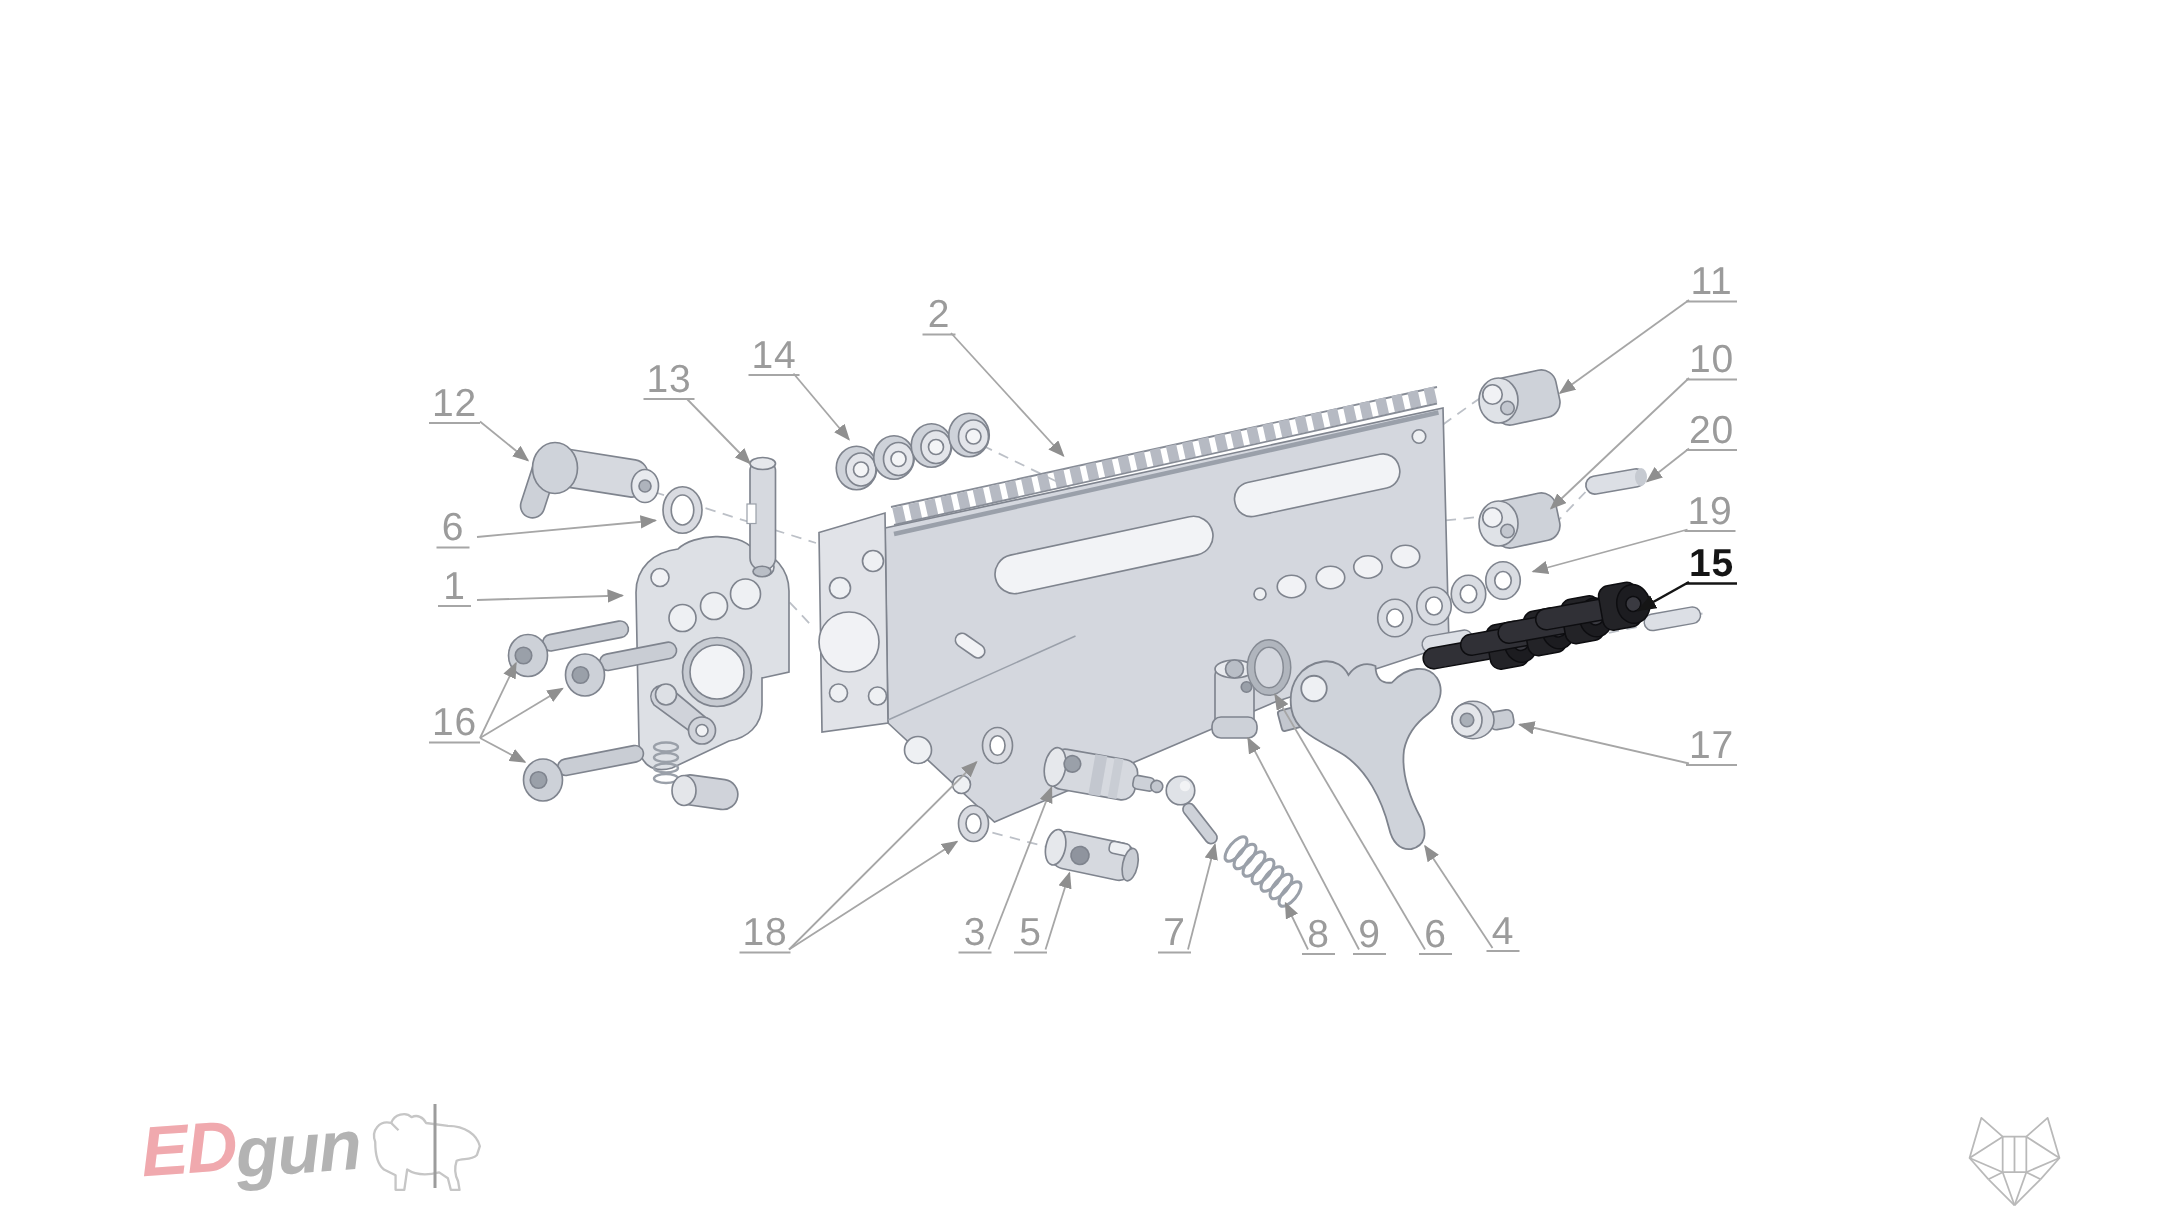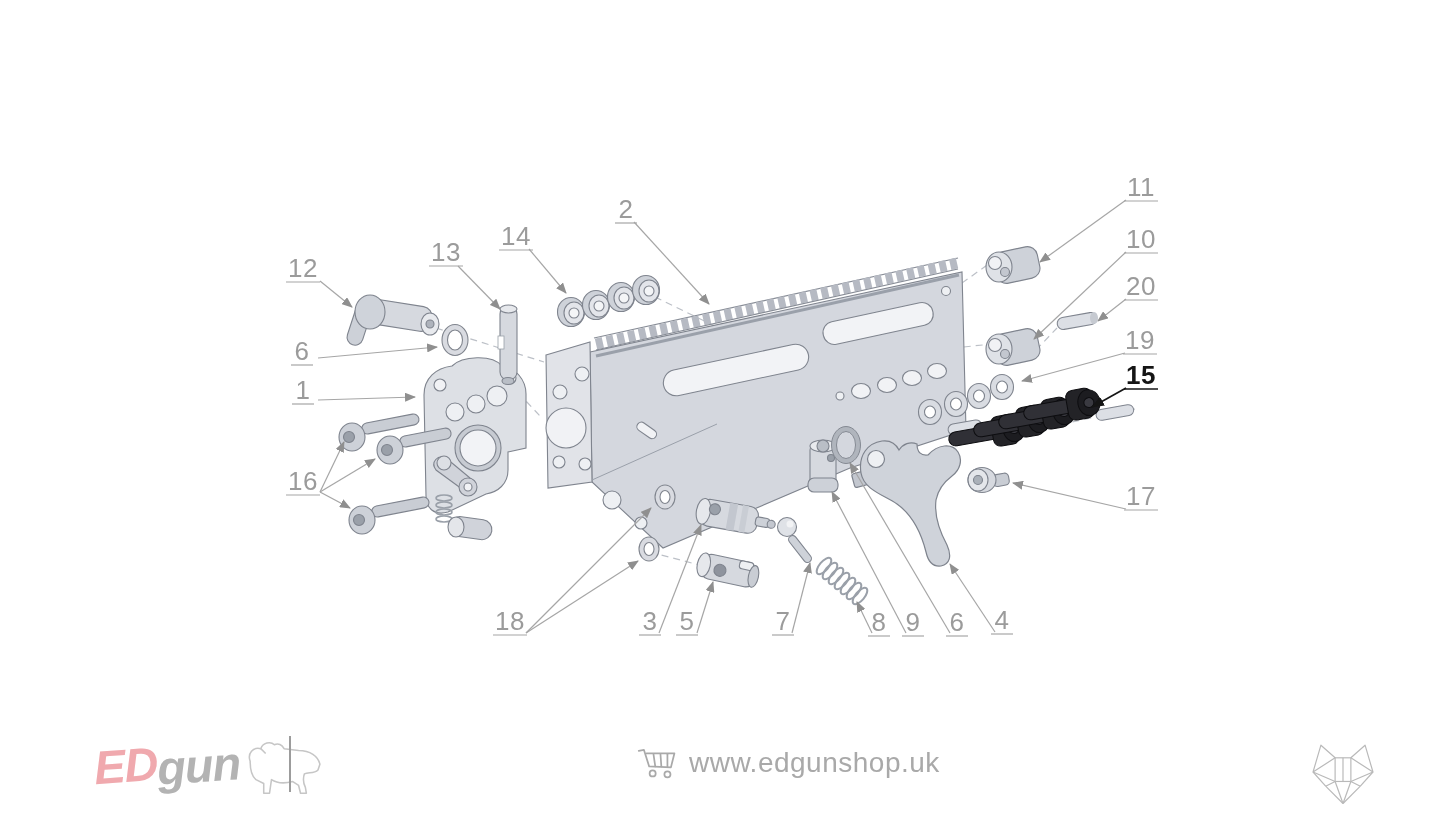--- a/index.html
+++ b/index.html
@@ -417,31 +417,20 @@
   <span class="brand-word brand-ed">ED</span>
   <span class="brand-word brand-gun">gun</span>
   <svg id="brand-dog" width="88" height="62" viewBox="0 0 90 64" fill="none" stroke="#c6c6c6" stroke-width="1.6" stroke-linejoin="round">
     <path d="M8,24 C5,16 11,9 19,11 C21,5 29,3 33,7 C37,5 41,7 43,11 L58,13 C70,13 78,19 80,27 L78,33 C74,37 68,35 64,37 C62,43 63,47 65,51 L66,57 L60,57 L58,49 L52,45 C44,47 36,47 30,43 L28,57 L22,57 L22,47 L14,43 C9,39 8,32 8,24 Z"></path>
     <path d="M19,11 L24,16"></path>
   </svg>
 </div>
 
 <div id="footer-divider"></div>
 
-<div id="footer-site">
-  <svg width="40" height="38" viewBox="0 0 46 40" fill="none" stroke="#a9a9a9" stroke-width="2" stroke-linejoin="round" stroke-linecap="round">
-    <path d="M2,6 L8,5 L14,24 L39,25 L43,9 L11,9"></path>
-    <line x1="19" y1="10" x2="21" y2="24"></line>
-    <line x1="27" y1="10" x2="28" y2="24"></line>
-    <line x1="35" y1="10" x2="35" y2="24"></line>
-    <circle cx="18" cy="32" r="3.5"></circle>
-    <circle cx="35" cy="33" r="3.5"></circle>
-  </svg>
-  <span id="site-url">www.edgunshop.uk</span>
-</div>
 
 <svg id="footer-fox" width="82" height="70" viewBox="0 0 104 88" fill="none" stroke="#b9b9b9" stroke-width="1.5" stroke-linejoin="round">
   <path d="M14,44 L24,10 L42,26 Z"></path>
   <path d="M90,44 L80,10 L62,26 Z"></path>
   <line x1="42" y1="26" x2="62" y2="26"></line>
   <line x1="42" y1="26" x2="42" y2="56"></line>
   <line x1="62" y1="26" x2="62" y2="56"></line>
   <line x1="52" y1="26" x2="52" y2="56"></line>
   <line x1="42" y1="56" x2="62" y2="56"></line>
   <line x1="14" y1="44" x2="42" y2="56"></line>

